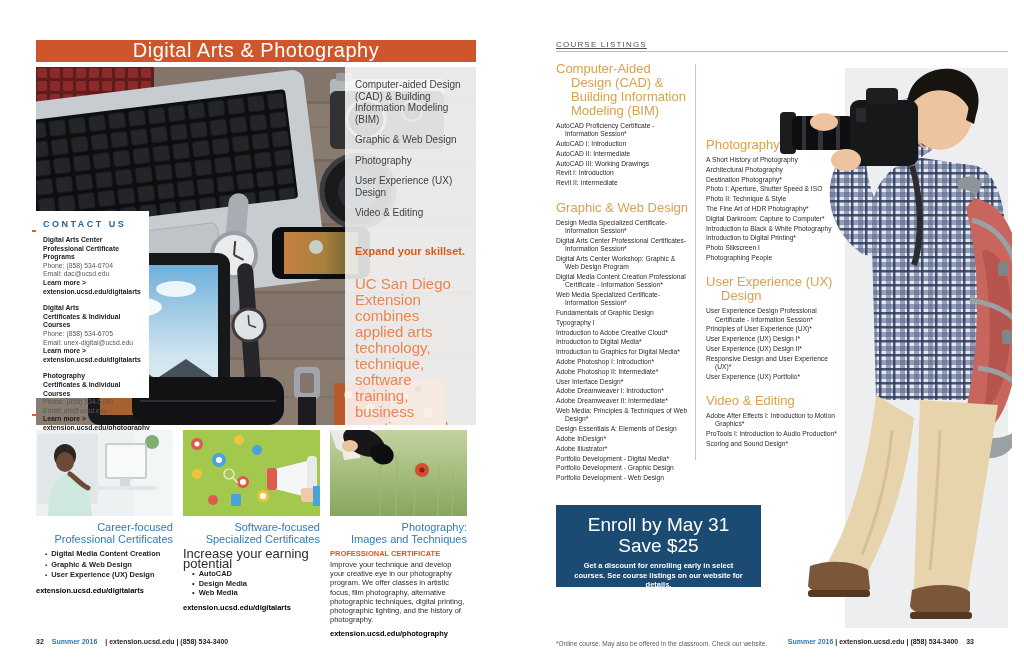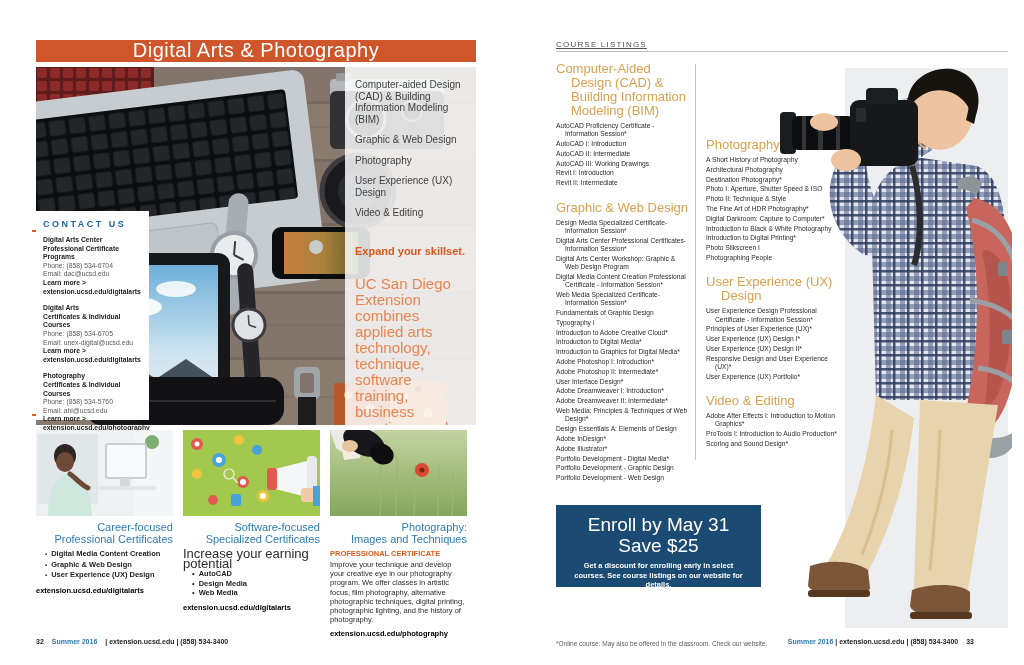--- a/index.html
+++ b/index.html
@@ -15,21 +15,21 @@
 
   .overlay-panel{left:345px;top:67px;width:131px;height:358px;background:rgba(255,255,255,.84);padding:12px 9px 8px 10px;box-sizing:border-box;overflow:hidden;}
   .cat-item{font-size:10px;line-height:1.15;color:#3f3f3f;margin-bottom:9px;}
   .skillset{margin-top:26px;}
   .skill-head{font-size:11px;font-weight:bold;color:#d95a1d;margin-bottom:19px;}
   .skill-body{font-size:15px;line-height:16px;color:#ec8350;}
   .skill-bullets{margin-top:6px;}
   .skill-bullet{font-size:9.5px;line-height:11.5px;color:#ec8350;}
   .skill-bullet::before{content:"• ";}
 
-  .contact-box{left:36px;top:211px;width:113px;height:209px;background:#ffffff;padding:8px 6px 14px 7px;box-sizing:border-box;}
+  .contact-box{left:36px;top:211px;width:113px;height:187px;background:#ffffff;padding:8px 6px 14px 7px;box-sizing:border-box;}
   .contact-heading{color:#1e63a4;font-size:9px;font-weight:bold;letter-spacing:2.5px;margin-bottom:7px;}
   .contact-block{margin-bottom:8px;}
   .contact-block div{font-size:6.8px;line-height:8.6px;}
   .c-name,.c-sub{font-weight:bold;color:#222;}
   .c-line{color:#5a5a5a;}
   .c-more,.c-url{font-weight:bold;color:#1d1d1d;}
   .tick{width:5px;height:2px;background:#d95f2b;}
 
   .tile-img{top:430px;width:137px;height:86px;overflow:hidden;}
   .tile-text{top:521px;width:137px;}

